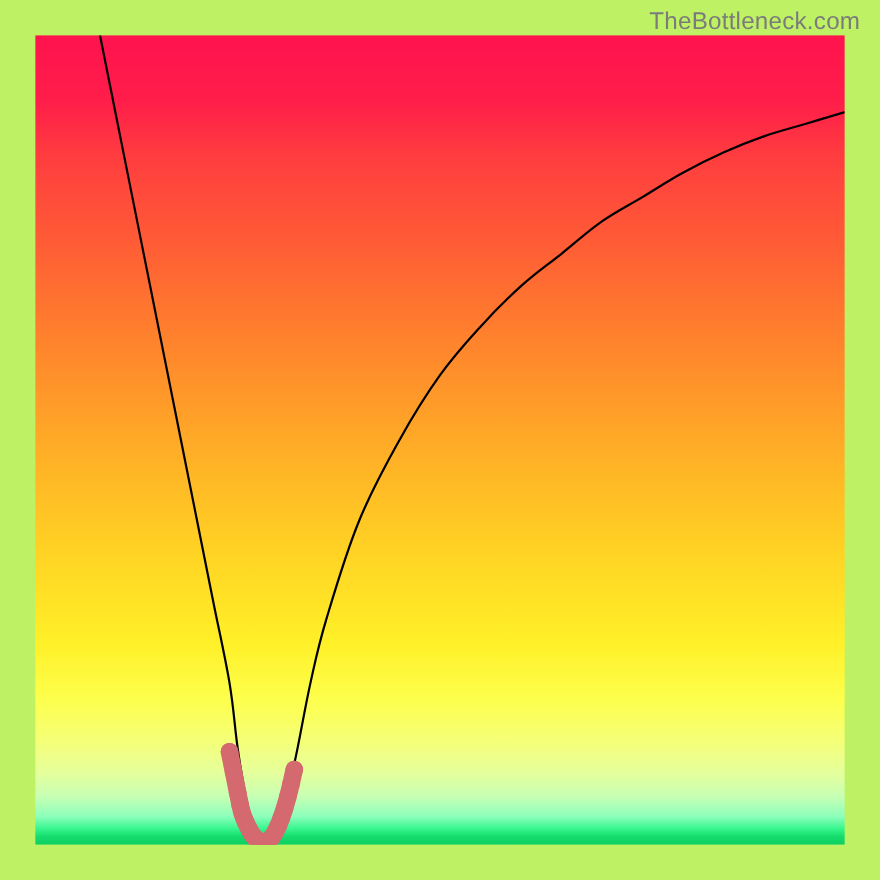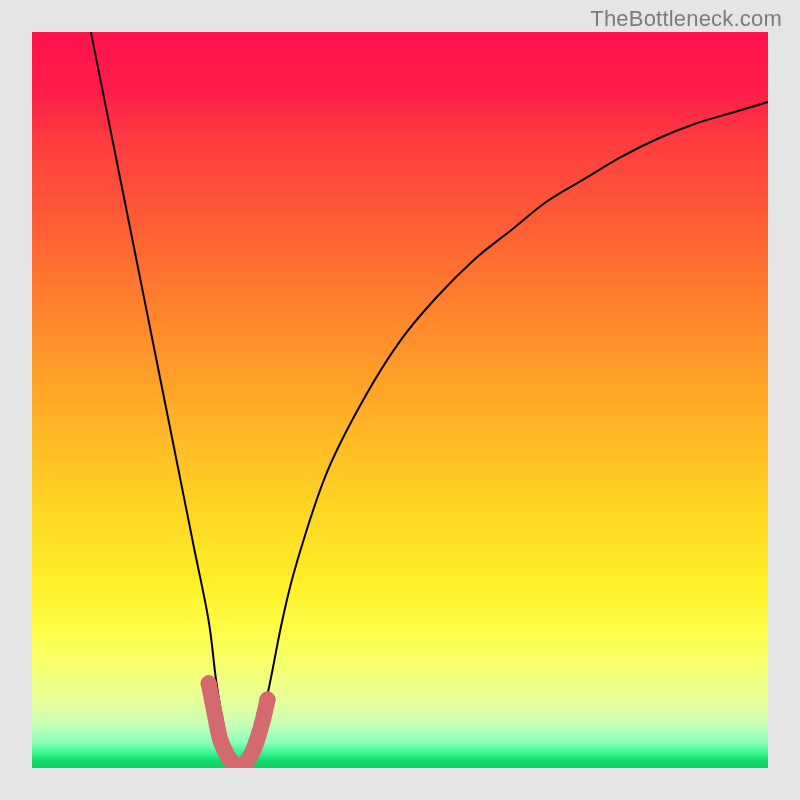--- a/index.html
+++ b/index.html
@@ -10,21 +10,21 @@
     background: #000;
     overflow: hidden;
     font-family: Arial, Helvetica, sans-serif;
   }
   .frame {
     position: absolute;
     top: 0;
     left: 0;
     width: 800px;
     height: 800px;
-    background: #e5e5e5;
+    background: #bef264;
   }
   .plot-area {
     position: absolute;
     top: 32px;
     left: 32px;
     width: 736px;
     height: 736px;
     overflow: hidden;
   }
   .gradient {

